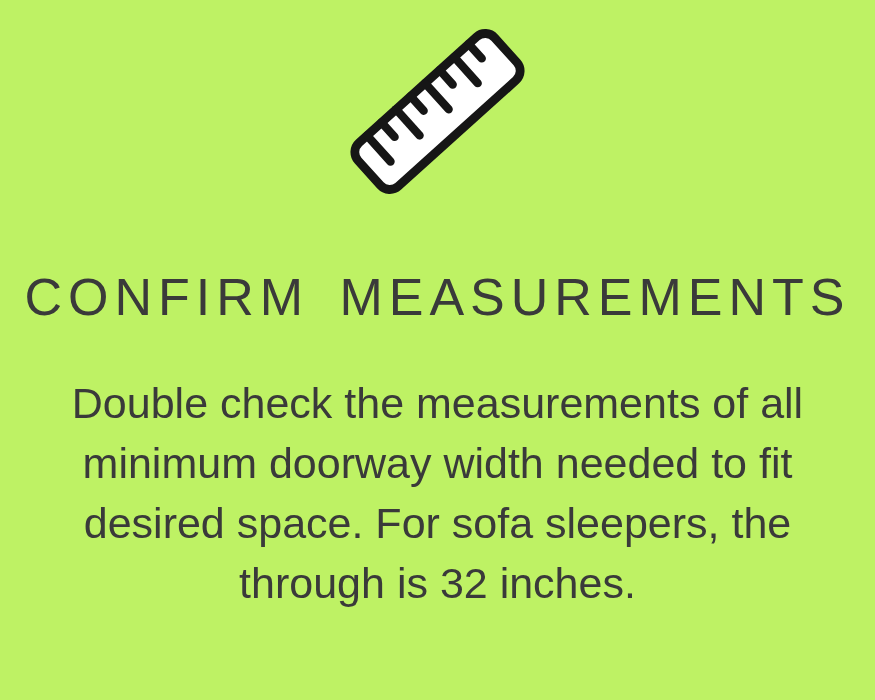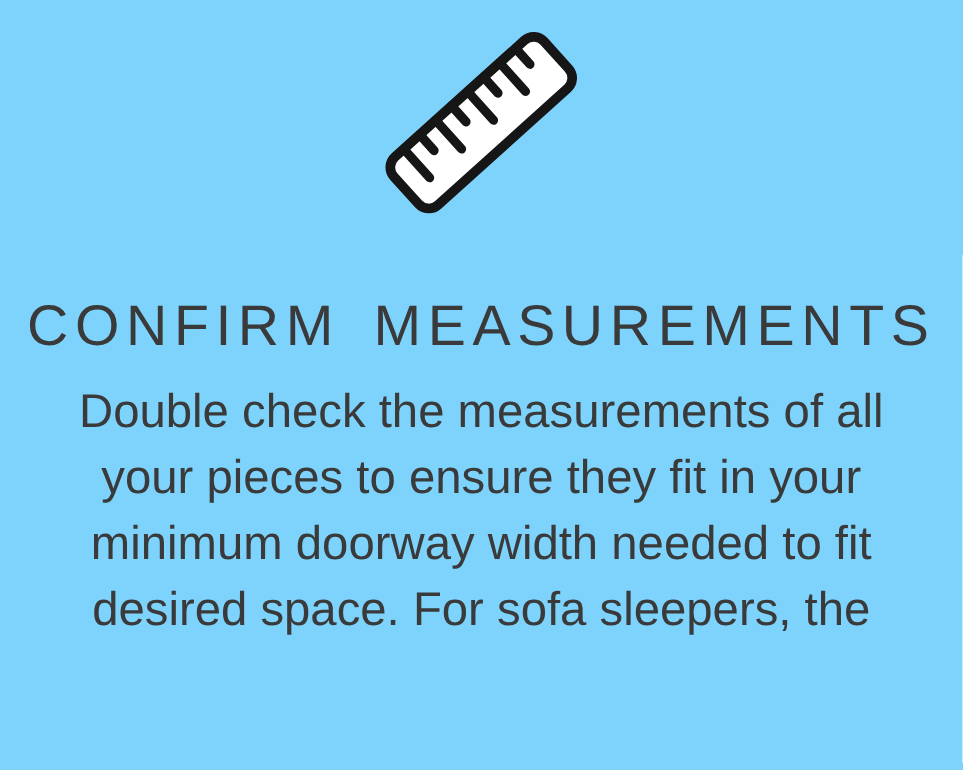--- a/index.html
+++ b/index.html
@@ -4,21 +4,21 @@
 <style>
   html, body {
     margin: 0;
     padding: 0;
     background: #ffffff;
   }
   .card {
     position: relative;
     width: 875px;
     height: 700px;
-    background: #7dd3fc;
+    background: #bef264;
     overflow: hidden;
     font-family: "Liberation Sans", "DejaVu Sans", sans-serif;
     color: #3a3a3a;
   }
   .icon-wrap {
     width: 215px;
     height: 215px;
     margin: 4px auto 0;
     display: flex;
     align-items: center;
@@ -34,21 +34,21 @@
     text-align: center;
     font-size: 52px;
     font-weight: 400;
     line-height: 1;
     letter-spacing: 0.115em;
     word-spacing: 10px;
     color: #3a3a3a;
     white-space: nowrap;
   }
   .body-text {
-    margin: 21px auto 0;
+    margin: 50px auto 0;
     width: 875px;
     text-align: center;
     font-size: 43px;
     font-weight: 400;
     line-height: 60px;
     color: #3a3a3a;
   }
   .body-text .line {
     white-space: nowrap;
   }
@@ -73,18 +73,18 @@
           <line x1="180" y1="80" x2="180" y2="100"></line>
         </g>
       </g>
     </svg>
   </div>
 
   <h1 class="heading">CONFIRM MEASUREMENTS</h1>
 
   <div class="body-text">
     <div class="line">Double check the measurements of all</div>
-    <div class="line">your pieces to ensure they fit in your</div>
     <div class="line">minimum doorway width needed to fit</div>
     <div class="line">desired space. For sofa sleepers, the</div>
+    <div class="line">through is 32 inches.</div>
   </div>
 
 </div>
 
 </body></html>

